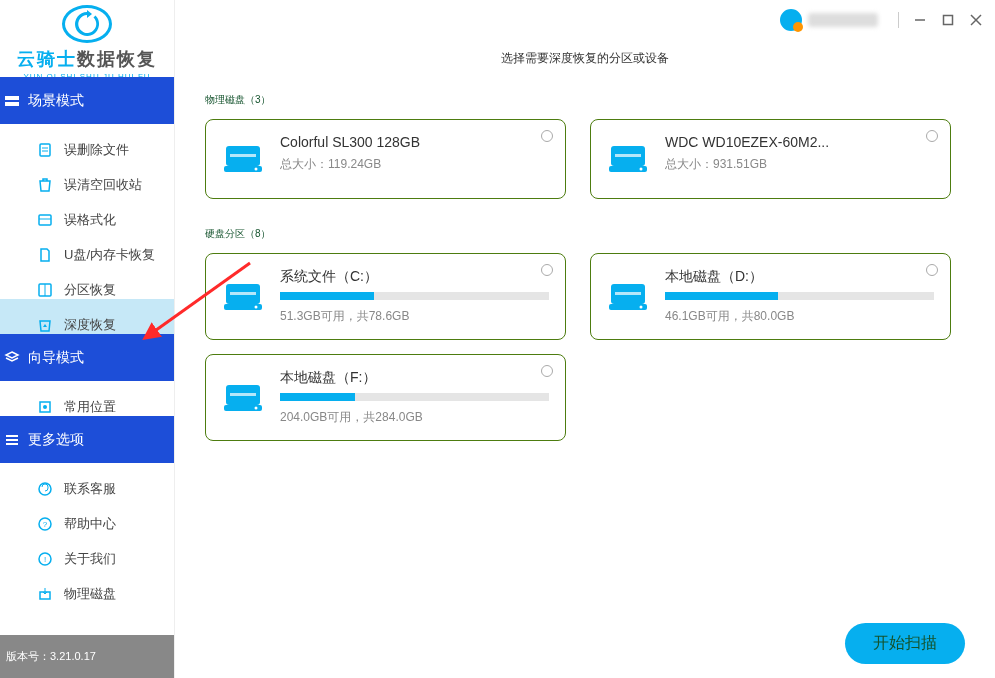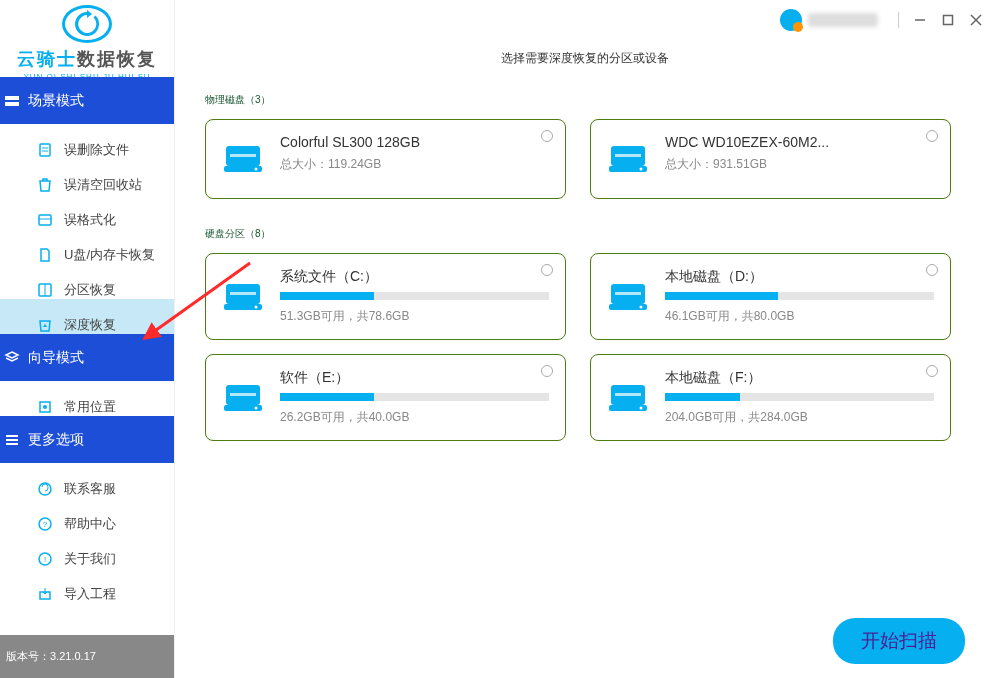--- a/index.html
+++ b/index.html
@@ -42,21 +42,21 @@
 .card .radio { position:absolute; top:10px; right:12px; width:12px; height:12px; border:1.5px solid #aaa; border-radius:50%;}
 .disk-icon { width:42px; height:40px; display:flex; align-items:center; justify-content:center; align-self:center;}
 .disk-icon svg{width:42px;height:30px;}
 .card-body { flex:1; min-width:0;}
 .disk-name { font-size:14px; color:#333; margin-bottom:6px; white-space:nowrap; overflow:hidden; text-overflow:ellipsis; padding-right:18px;}
 .disk-sub { font-size:12px; color:#888;}
 .progress { width:100%; height:8px; background:#e5e5e5; margin-bottom:8px; position:relative;}
 .progress-fill{height:100%;background:#06afef;}
 
 .footer { position:absolute; bottom:14px; right:30px;}
-.scan-btn { background:#06afef; color:#4c1d95; border:none; border-radius:22px; padding:10px 28px; font-size:19px; cursor:pointer;text-align:right;}
+.scan-btn { background:#06afef; color:#14532d; border:none; border-radius:22px; padding:10px 28px; font-size:16px; cursor:pointer;text-align:right;}
 
 
 .arrow { position:absolute; left:130px; top:255px; pointer-events:none; z-index:10;}
 .arrow svg { width:130px; height:100px;}
 </style>
 </head>
 <body>
 
 <div class="sidebar">
   <div class="logo-area">
@@ -179,21 +179,21 @@
         </span>
         <span>关于我们</span>
       </div>
       <div class="nav-item">
         <span class="icon">
           <svg viewBox="0 0 16 16">
             <rect x="3" y="6" width="10" height="7" fill="none" stroke="#06afef" stroke-width="1.5"></rect>
             <path d="M8 2v6m-2-2l2 2 2-2" fill="none" stroke="#06afef"></path>
           </svg>
         </span>
-        <span>导入工程</span>
+        <span>物理磁盘</span>
       </div>
     </div>
   <div class="version">版本号：3.21.0.17</div>
 </div>
 
 <div class="main">
   <div class="titlebar">
     <div class="user-area">
       <div class="user-avatar">
           <div class="user-badge"></div>
@@ -297,38 +297,20 @@
             <div class="radio"></div>
             <div class="disk-icon">
               <svg viewBox="0 0 42 30">
                 <rect x="4" y="2" width="34" height="20" rx="3" fill="#06afef"></rect>
                 <rect x="2" y="22" width="38" height="6" rx="2" fill="#06afef"></rect>
                 <rect x="8" y="10" width="26" height="3" fill="#fff" opacity="0.7"></rect>
                 <circle cx="34" cy="25" r="1.5" fill="#fff"></circle>
               </svg>
             </div>
             <div class="card-body">
-              <div class="disk-name">软件（E:）</div>
-              <div class="progress">
-                <div class="progress-fill" style="width:35%"></div>
-              </div>
-              <div class="disk-sub">26.2GB可用，共40.0GB</div>
-            </div>
-          </div>
-          <div class="card">
-            <div class="radio"></div>
-            <div class="disk-icon">
-              <svg viewBox="0 0 42 30">
-                <rect x="4" y="2" width="34" height="20" rx="3" fill="#06afef"></rect>
-                <rect x="2" y="22" width="38" height="6" rx="2" fill="#06afef"></rect>
-                <rect x="8" y="10" width="26" height="3" fill="#fff" opacity="0.7"></rect>
-                <circle cx="34" cy="25" r="1.5" fill="#fff"></circle>
-              </svg>
-            </div>
-            <div class="card-body">
               <div class="disk-name">本地磁盘（F:）</div>
               <div class="progress">
                 <div class="progress-fill" style="width:28%"></div>
               </div>
               <div class="disk-sub">204.0GB可用，共284.0GB</div>
             </div>
           </div>
         </div>
 
     </div>

